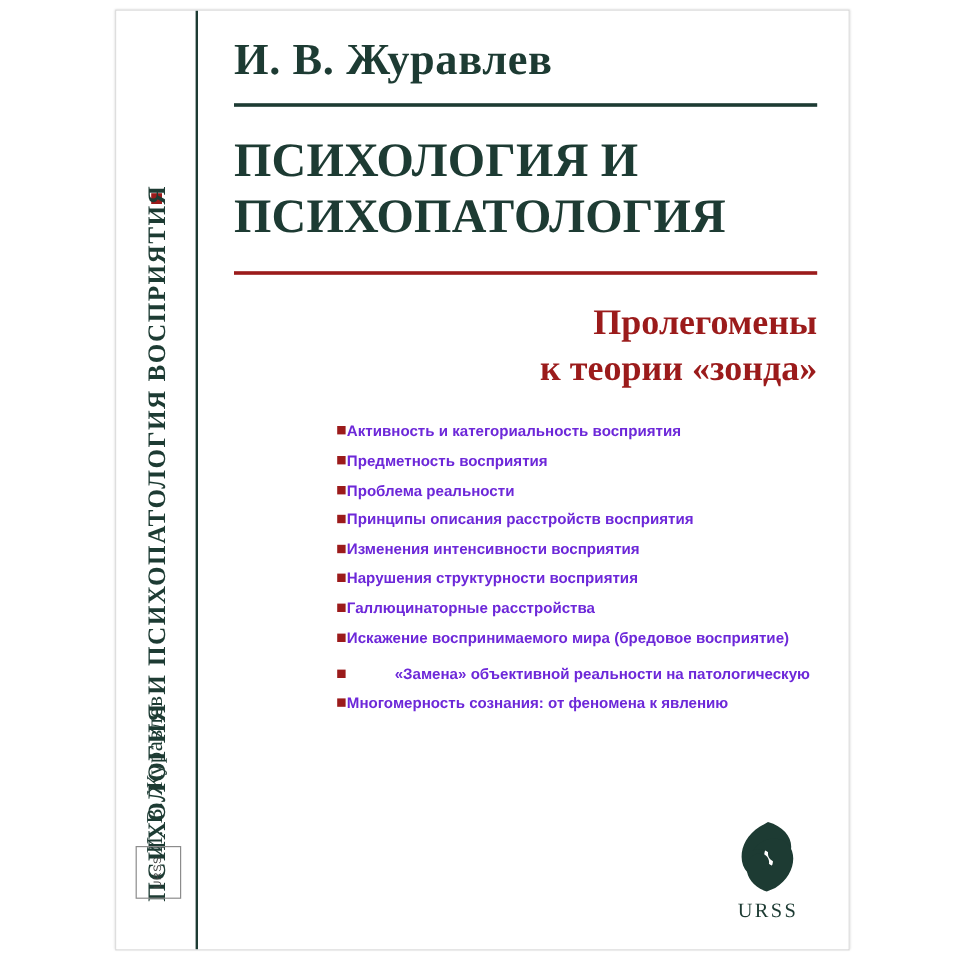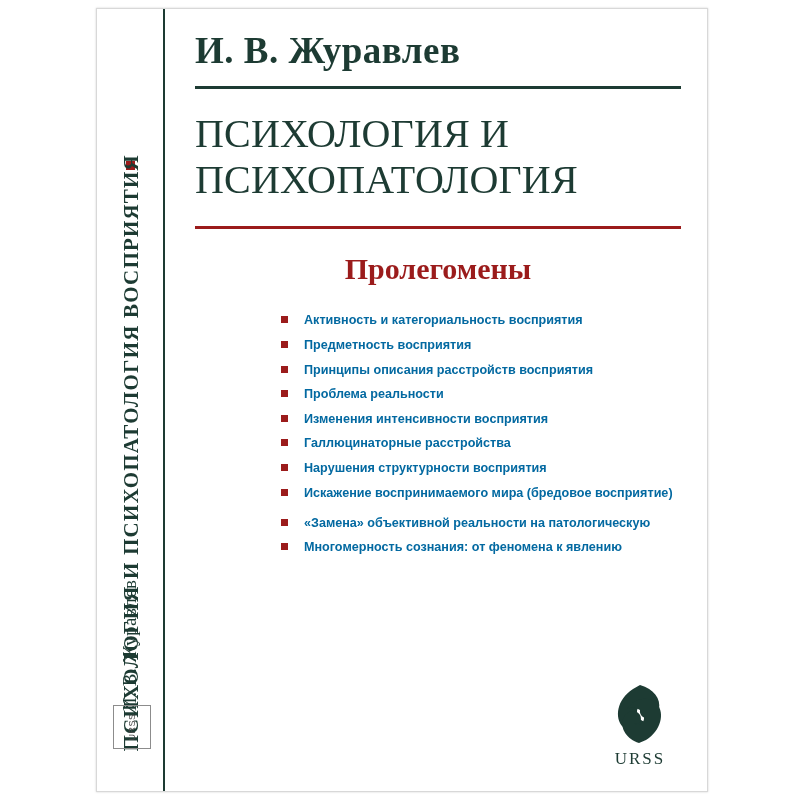--- a/index.html
+++ b/index.html
@@ -136,71 +136,72 @@
     height: 3px;
     background: #1d3b33;
     margin: 14px 0 0 0;
   }
 
   .title-block {
     margin-top: 22px;
   }
   .title-line {
     font-family: "Liberation Serif", serif;
-    font-weight: normal;
+    font-weight: bold;
     font-size: 40px;
     line-height: 1.17;
     color: #1d3b33;
     letter-spacing: 0.2px;
   }
 
   .red-rule {
     height: 3px;
     background: #9b1b1b;
     margin-top: 22px;
   }
 
   .subtitle-block {
     margin-top: 20px;
-    text-align: center;
+    text-align: right;
   }
   .subtitle-line {
     font-family: "Liberation Serif", serif;
     font-weight: bold;
     font-size: 30px;
     line-height: 1.3;
     color: #9b1b1b;
   }
 
   .toc {
     margin-top: 24px;
     padding-left: 86px;
     padding-right: 6px;
   }
   .toc-item {
     position: relative;
     font-family: "Liberation Sans", sans-serif;
     font-weight: bold;
     font-size: 12.6px;
-    color: #0369a1;
+    color: #6d28d9;
     line-height: 1.28;
     margin-bottom: 8.5px;
-    padding-left: 23px;
+    padding-left: 8px;
   }
   .toc-item::before {
     content: "";
     position: absolute;
     left: 0;
     top: 4px;
     width: 7px;
     height: 7px;
     background: #9b1b1b;
   }
   .toc-item.gap {
     margin-top: 14px;
+    text-align: right;
   }
 
   
   .publisher {
     position: absolute;
     right: 24px;
     bottom: 22px;
     width: 86px;
     text-align: center;
   }
@@ -241,30 +242,31 @@
 
       <div class="title-block">
         <div class="title-line">ПСИХОЛОГИЯ И</div>
         <div class="title-line">ПСИХОПАТОЛОГИЯ</div>
       </div>
 
       <div class="red-rule"></div>
 
       <div class="subtitle-block">
         <div class="subtitle-line">Пролегомены</div>
+        <div class="subtitle-line">к теории «зонда»</div>
       </div>
 
       <div class="toc">
         <div class="toc-item">Активность и категориальность восприятия</div>
         <div class="toc-item">Предметность восприятия</div>
+        <div class="toc-item">Проблема реальности</div>
         <div class="toc-item">Принципы описания расстройств восприятия</div>
-        <div class="toc-item">Проблема реальности</div>
         <div class="toc-item">Изменения интенсивности восприятия</div>
+        <div class="toc-item">Нарушения структурности восприятия</div>
         <div class="toc-item">Галлюцинаторные расстройства</div>
-        <div class="toc-item">Нарушения структурности восприятия</div>
         <div class="toc-item">Искажение воспринимаемого мира (бредовое восприятие)</div>
         <div class="toc-item gap">«Замена» объективной реальности на патологическую</div>
         <div class="toc-item">Многомерность сознания: от феномена к явлению</div>
       </div>
 
       <div class="publisher">
         <svg width="62" height="66" viewBox="0 0 62 66">
           <path d="M31 4 C45 8, 52 18, 50 28 C48 38, 36 40, 32 34 C29 29, 33 23, 38 25 C35 22, 29 24, 28 30 C27 38, 36 44, 45 40 C37 52, 22 54, 14 46 C5 37, 8 18, 24 8 Z" fill="#1d3b33"></path>
           <path d="M30 62 C18 58, 11 48, 14 38 C17 29, 28 28, 31 34 C34 40, 29 45, 25 42 C28 46, 34 44, 35 38 C36 30, 27 24, 18 28 C26 16, 41 15, 48 23 C56 32, 52 50, 37 59 Z" fill="#1d3b33"></path>
         </svg>

